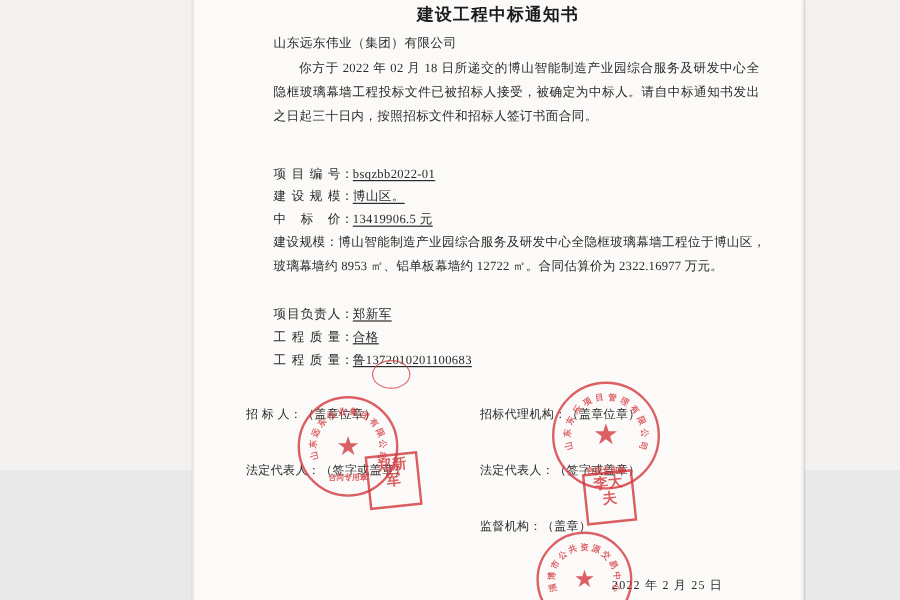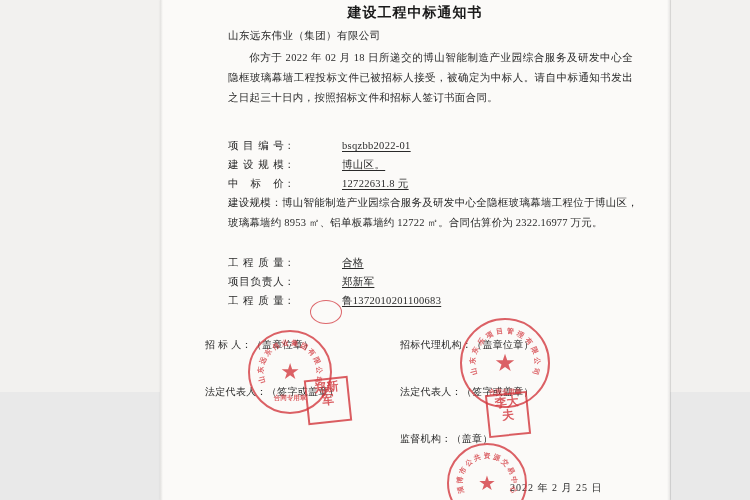--- a/index.html
+++ b/index.html
@@ -91,21 +91,20 @@
     display: inline-block;
     width: 56px;
     text-align: justify;
     text-align-last: justify;
     vertical-align: top;
   }
   .field-colon { display: inline-block; width: 10px; }
   .field-value {
     text-decoration: underline;
     text-underline-offset: 2px;
-    margin-left: 48px;
   }
   .spec-block {
     position: absolute;
     left: 228px;
     top: 193px;
     width: 410px;
     font-size: 10.5px;
     line-height: 20px;
     color: #2a2a2a;
     text-align: justify;
@@ -243,32 +242,32 @@
   <div class="body-text"><span class="indent"></span><span>你方于 2022 年 02 月 18 日所递交的博山智能制造产业园综合服务及研发中心全隐框玻璃幕墙工程投标文件已被招标人接受，被确定为中标人。请自中标通知书发出之日起三十日内，按照招标文件和招标人签订书面合同。</span></div>
 
   <div class="fields">
     <div class="field-row">
       <span class="field-label">项目编号</span><span class="field-colon">：</span><span class="field-value">bsqzbb2022-01</span>
     </div>
     <div class="field-row">
       <span class="field-label">建设规模</span><span class="field-colon">：</span><span class="field-value">博山区。</span>
     </div>
     <div class="field-row">
-      <span class="field-label">中标价</span><span class="field-colon">：</span><span class="field-value">12722631.8 元</span>
+      <span class="field-label">中标价</span><span class="field-colon">：</span><span class="field-value">13419906.5 元</span>
     </div>
   </div>
 
   <div class="spec-block"><span>建设规模：</span><span>博山智能制造产业园综合服务及研发中心全隐框玻璃幕墙工程位于博山区，玻璃幕墙约 8953 ㎡、铝单板幕墙约 12722 ㎡。合同估算价为 2322.16977 万元。</span></div>
 
   <div class="fields2">
     <div class="field-row">
+      <span class="field-label">项目负责人</span><span class="field-colon">：</span><span class="field-value">郑新军</span>
+    </div>
+    <div class="field-row">
       <span class="field-label">工程质量</span><span class="field-colon">：</span><span class="field-value">合格</span>
-    </div>
-    <div class="field-row">
-      <span class="field-label">项目负责人</span><span class="field-colon">：</span><span class="field-value">郑新军</span>
     </div>
     <div class="field-row">
       <span class="field-label">工程质量</span><span class="field-colon">：</span><span class="field-value">鲁1372010201100683</span>
     </div>
   </div>
 
   <div class="sig-area">
     <div class="sig-row">
       <span class="sig-left">招 标 人：（盖章位章）</span>
       <span class="sig-right">招标代理机构：（盖章位章）</span>

